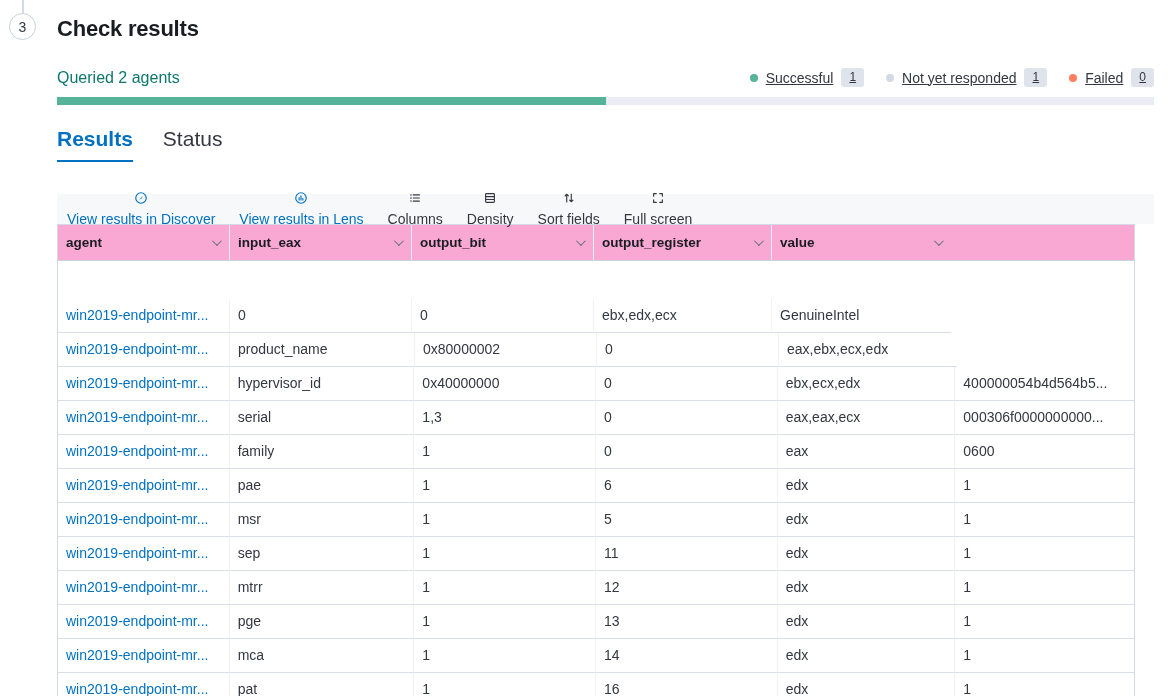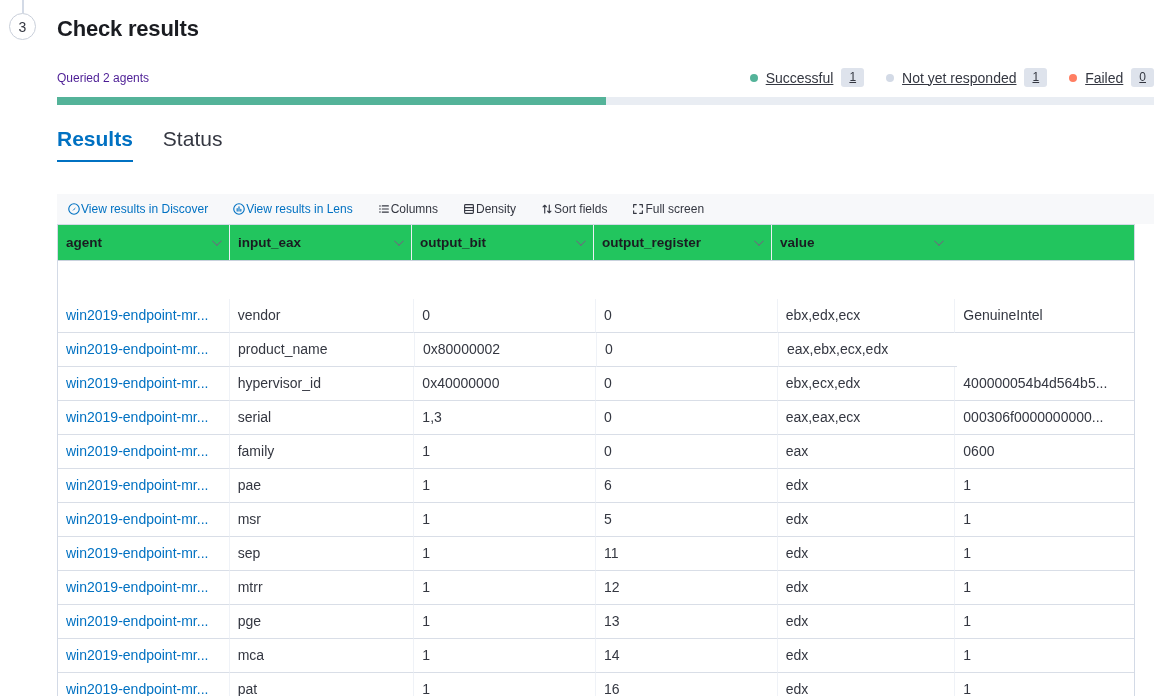--- a/index.html
+++ b/index.html
@@ -10,45 +10,45 @@
   
   .step-tail { position:absolute; left:22px; top:0; width:2px; height:13px; background:#D3DAE6; }
   .step-circle { position:absolute; left:9px; top:13px; width:27px; height:27px; border:1px solid #C9CFDA;
     border-radius:50%; display:flex; align-items:center; justify-content:center; font-size:14px; color:#343741; background:#fff; }
 
   .content { padding:14px 14px 0 57px; }
 
   h1.title { margin:0; font-size:22px; line-height:30px; font-weight:700; color:#1A1C21; letter-spacing:-0.2px; }
 
   .summary-row { margin-top:24px; display:flex; align-items:center; justify-content:space-between; }
-  .queried { font-size:12px; color:#4c1d95;text-align:center; }
+  .queried { font-size:16px; color:#0f766e;text-align:center; }
   .legend { display:flex; align-items:center; gap:22px;text-decoration:underline; }
   .legend-item { display:flex; align-items:center; gap:8px; font-size:14px; color:#343741; }
   .dot { width:8px; height:8px; border-radius:50%; display:inline-block; background:#ccc; }
   .badge { display:inline-block; background:#DEE3EC; color:#343741; border-radius:3px; padding:0 8px;
     font-size:12px; line-height:19px; font-weight:500; }
 
   .progress { margin-top:10px; height:8px; background:#E9EDF3; overflow:hidden; }
   .progress-fill { height:100%; width:50%; background:#54B399; }
 
   .tabs { margin-top:22px; display:flex; gap:30px; }
   .tab { font-size:21px; font-weight:500; color:#343741; padding-bottom:9px; cursor:pointer; border-bottom:2px solid transparent; }
   .tab.active { color:#0071C2; font-weight:600; border-bottom-color:#0071C2; }
 
   .grid { margin-top:32px; }
   .toolbar { height:30px; background:#F7F8FA; display:flex; align-items:center; gap:24px; padding:0 4px 0 10px; }
-  .tb-btn { border:none; background:none; padding:0; display:flex; align-items:center; 
-    font-family:"Liberation Sans", sans-serif; font-size:12px; color:#343741; cursor:pointer; }
+  .tb-btn { border:none; background:none; padding:0; display:flex; align-items:center; gap:6px;
+    font-family:"Liberation Sans", sans-serif; font-size:14px; color:#343741; cursor:pointer;flex-direction:column; }
   .tb-btn.link { color:#0071C2; }
   .ic { width:14px; height:14px; flex:0 0 auto; }
   .ic path, .ic circle, .ic rect { fill:none; stroke:currentColor; stroke-width:1.3; stroke-linecap:round; stroke-linejoin:round; }
   .ic .fill { fill:currentColor; stroke:none; }
 
   .table { width:1078px; border:1px solid #D3DAE6; border-bottom:none; }
-  .thead { display:flex; border-bottom:1px solid #C9D2DD; background:#22c55e; }
+  .thead { display:flex; border-bottom:1px solid #C9D2DD; background:#f9a8d4; }
   .th { height:35px; display:flex; align-items:center; padding:0 10px 0 8px; font-size:13.5px; font-weight:700;
     color:#1A1C21; border-right:1px solid #EDF0F6; }
   .th:last-child { border-right:none; }
   .th .chev { margin-left:auto; }
   .chev { width:7px; height:7px; border-right:1.6px solid #69707D; border-bottom:1.6px solid #69707D;
     transform:rotate(45deg) translateY(-2px); display:inline-block; cursor:pointer; }
 
   .tbody { height:404px; overflow:hidden;margin-top:38px; }
   .tr { display:flex; }
   .td { height:34px; line-height:33px; padding:0 10px 0 8px; font-size:14px; color:#343741;
@@ -178,21 +178,20 @@
             <span class="chev"></span>
           </div>
           <div class="th col-5">
             <span>value</span>
             <span class="chev"></span>
           </div>
         </div>
         <div class="tbody">
             <div class="tr">
               <div class="td col-0"><span class="agent-link">win2019-endpoint-mr...</span></div>
-              <div class="td col-1">vendor</div>
               <div class="td col-2">0</div>
               <div class="td col-3">0</div>
               <div class="td col-4">ebx,edx,ecx</div>
               <div class="td col-5">GenuineIntel</div>
             </div>
             <div class="tr">
               <div class="td col-0"><span class="agent-link">win2019-endpoint-mr...</span></div>
               <div class="td col-1">product_name</div>
               <div class="td col-2">0x80000002</div>
               <div class="td col-3">0</div>

